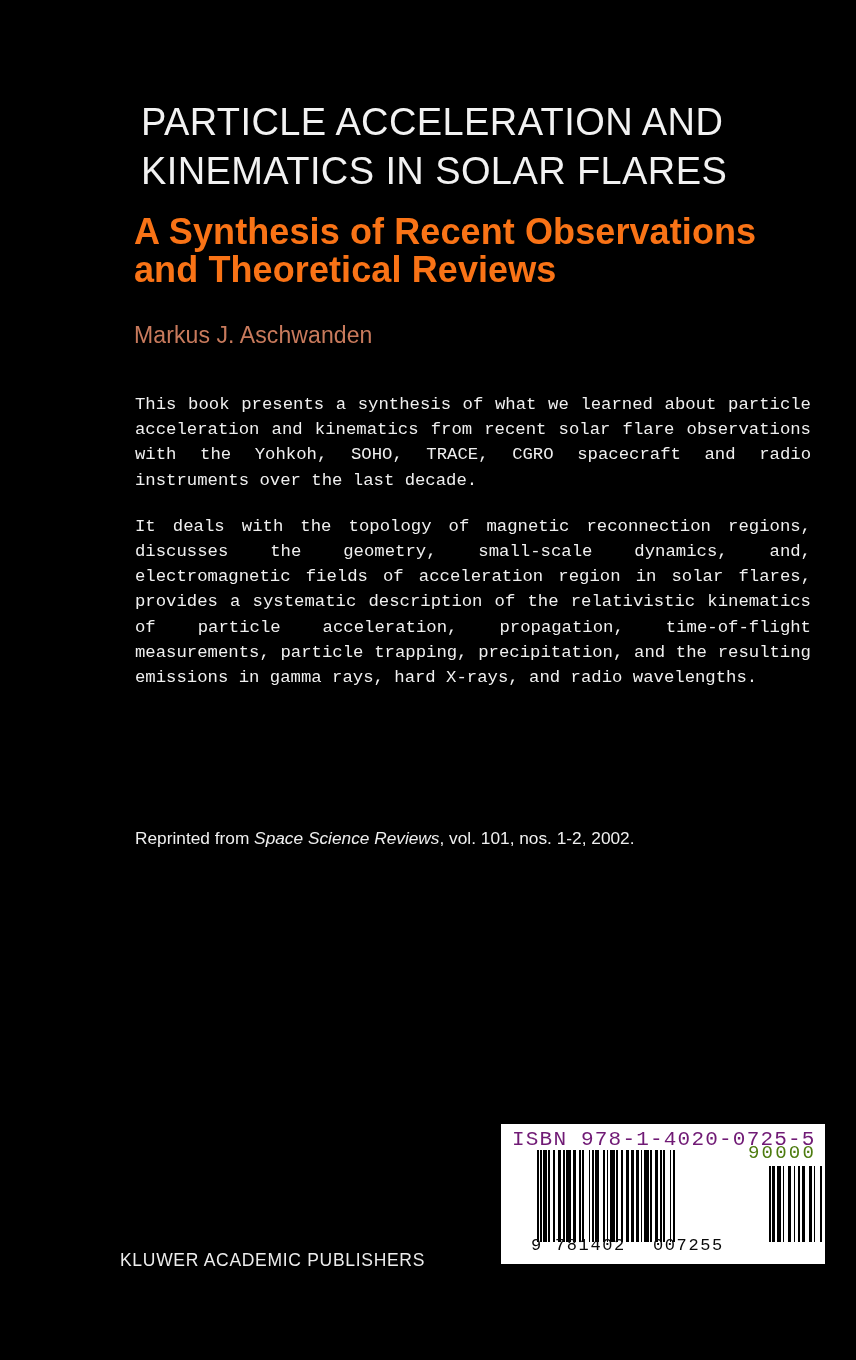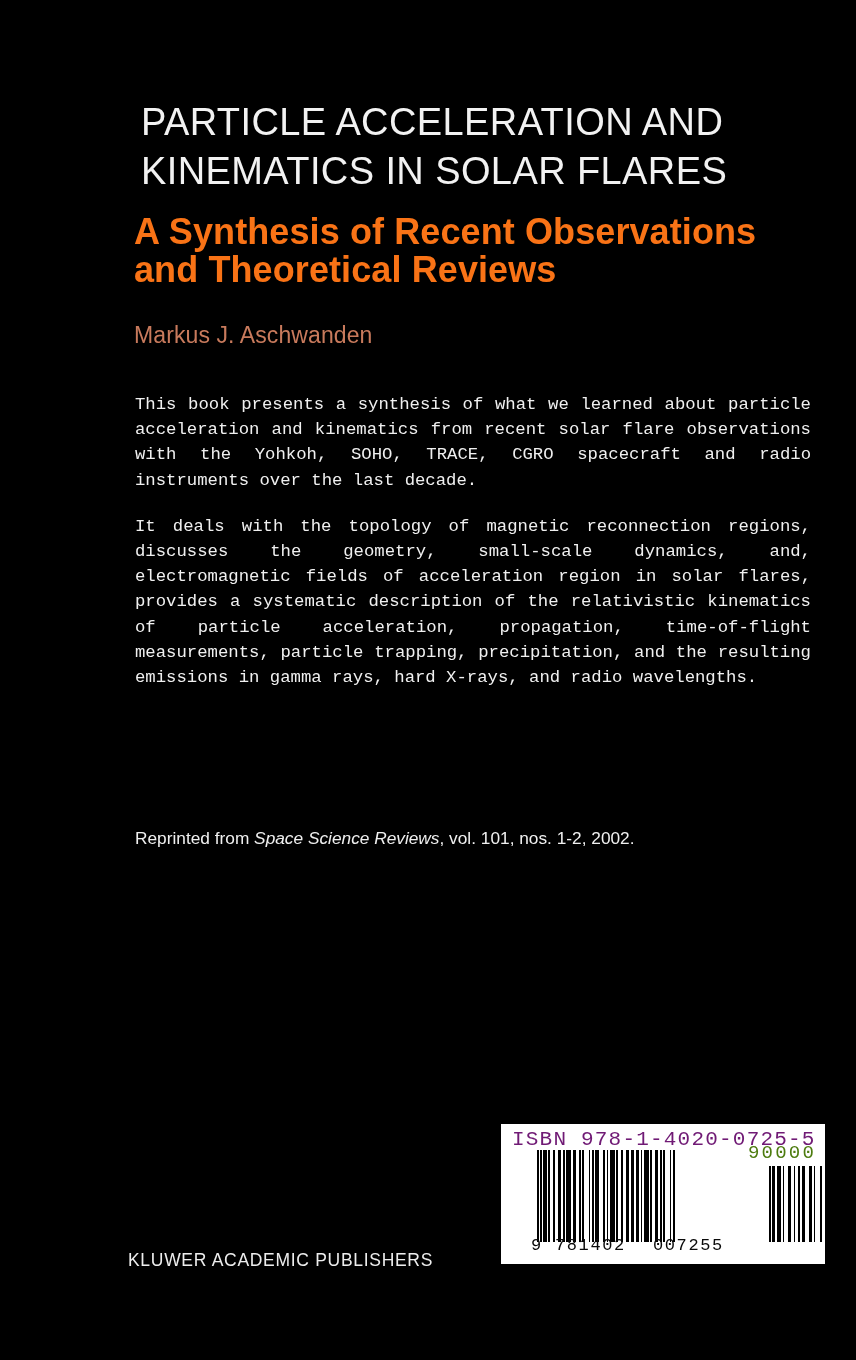--- a/index.html
+++ b/index.html
@@ -93,21 +93,21 @@
     line-height: 25px;
     color: #f0f0f0;
   }
   .reprint i {
     font-style: italic;
   }
 
   
   .publisher {
     position: absolute;
-    left: 128px;
+    left: 120px;
     top: 1250px;
     font-size: 17.5px;
     letter-spacing: 0.7px;
     color: #ededed;
     white-space: nowrap;
   }
 
   
   .barcode-box {
     position: absolute;

